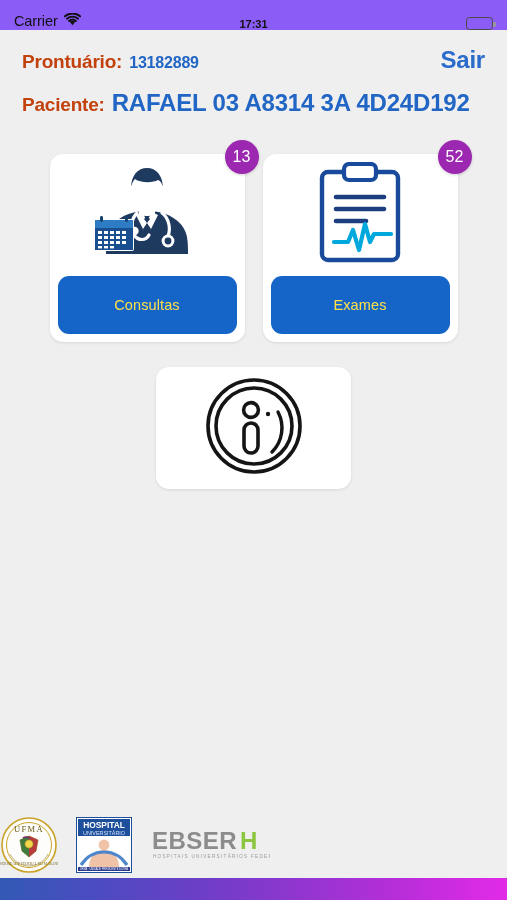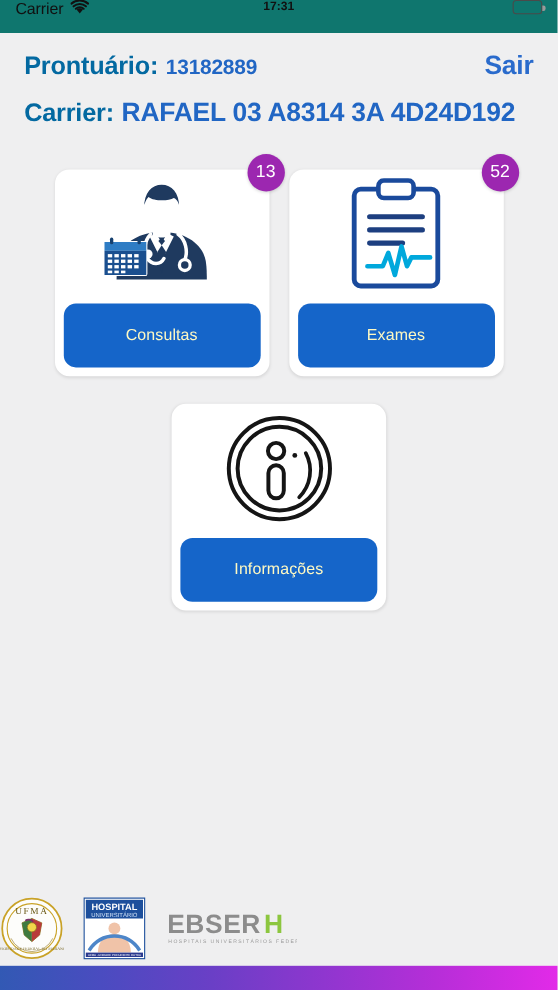--- a/index.html
+++ b/index.html
@@ -13,24 +13,24 @@
   body {
     background: #efeff0;
     font-family: "Liberation Sans", sans-serif;
     position: relative;
   }
 
   
   .status-bar {
     height: 30px;
     display: flex;
-    align-items: flex-start;
+    align-items: flex-end;
     padding: 0 14px;
     position: relative;
-    background: #0f766e;
+    background: #8b5cf6;
   }
   .status-left {
     display: flex;
     align-items: center;
     gap: 6px;
   }
   .carrier-label {
     font-size: 14.5px;
     font-weight: 500;
     color: #111;
@@ -80,27 +80,27 @@
   
   .header {
     padding: 16px 22px 0 22px;
   }
   .header-row {
     display: flex;
     align-items: baseline;
     margin-bottom: 15px;
   }
   .hdr-label {
-    font-size: 23px;
+    font-size: 19px;
     font-weight: 700;
-    color: #0369a1;
+    color: #c2410c;
     letter-spacing: -0.2px;
   }
   .hdr-value {
-    font-size: 19px;
+    font-size: 16px;
     font-weight: 700;
     color: #2166c4;
     letter-spacing: -0.2px;
     margin-left: 7px;
   }
   .logout-link {
     margin-left: auto;
     font-size: 24px;
     font-weight: 600;
     color: #2a6bcc;
@@ -137,21 +137,21 @@
     justify-content: center;
   }
   .card-button {
     margin: 0 8px 8px 8px;
     height: 58px;
     background: #1565c9;
     border-radius: 11px;
     display: flex;
     align-items: center;
     justify-content: center;
-    color: #fef9c3;
+    color: #fde047;
     font-size: 14.5px;
     font-weight: 400;
     letter-spacing: 0.1px;
     cursor: pointer;
   }
   .badge {
     position: absolute;
     top: -14px;
     right: -14px;
     width: 34px;
@@ -214,21 +214,21 @@
   </div>
 </div>
 
 <div class="header">
   <div class="header-row">
     <span class="hdr-label">Prontuário:</span>
     <span class="hdr-value">13182889</span>
     <span class="logout-link">Sair</span>
   </div>
   <div class="header-row patient-row">
-    <span class="hdr-label">Carrier:</span>
+    <span class="hdr-label">Paciente:</span>
     <span class="hdr-value">RAFAEL 03 A8314 3A 4D24D192</span>
   </div>
 </div>
 
 <div class="grid">
 
   <div class="grid-row">
 
     <div class="card">
       <div class="badge">13</div>
@@ -320,21 +320,20 @@
           <svg width="104" height="104" viewBox="0 0 104 104">
             <circle cx="52" cy="52" r="46" fill="none" stroke="#151515" stroke-width="3.6"></circle>
             <circle cx="52" cy="52" r="38" fill="none" stroke="#151515" stroke-width="3.6"></circle>
             <path d="M76 38 a34 34 0 0 1 -6 40" fill="none" stroke="#151515" stroke-width="3.4" stroke-linecap="round"></path>
             <circle cx="49" cy="36" r="7.4" fill="none" stroke="#151515" stroke-width="3.6"></circle>
             <rect x="42" y="49" width="14" height="30" rx="7" fill="none" stroke="#151515" stroke-width="3.6"></rect>
             <circle cx="66" cy="40" r="2.2" fill="#151515"></circle>
           </svg>
         </span>
       </div>
-      <div class="card-button">Informações</div>
     </div>
 
   </div>
 </div>
 
 <div class="footer">
 
   <span class="logo-ufma">
     <svg width="58" height="58" viewBox="0 0 58 58">
       <circle cx="29" cy="29" r="27" fill="#fdfdfb" stroke="#c9a227" stroke-width="1.6"></circle>

